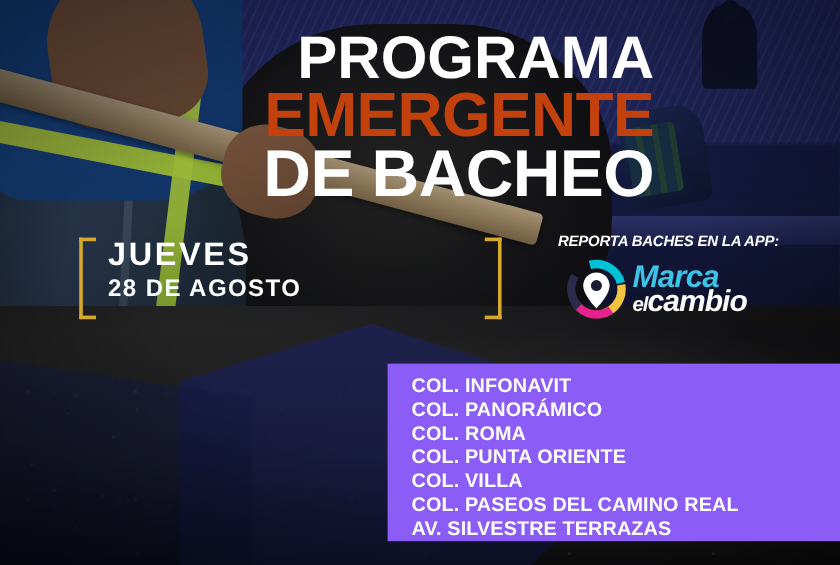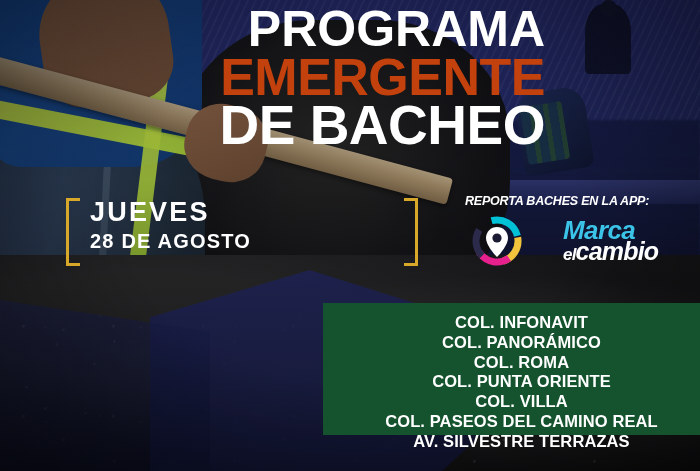--- a/index.html
+++ b/index.html
@@ -149,21 +149,21 @@
   }
   .bg-vignette{
     position:absolute;inset:0;
     background:radial-gradient(ellipse at 50% 45%,rgba(0,0,0,0) 45%,rgba(0,0,0,.45) 100%);
   }
 
   
   .content{position:absolute;inset:0;}
 
   .headline{
-    position:absolute;left:0;top:6px;width:545px;
+    position:absolute;left:0;top:25px;width:545px;
     text-align:right;
     line-height:.92;
     letter-spacing:-0.5px;
   }
   .h-line{display:block;font-weight:bold;}
   .h1{font-size:50px;color:#ffffff;letter-spacing:0px;}
   .h2{font-size:52px;color:#c2410c;letter-spacing:-0.5px;margin-top:2px;}
   .h3{font-size:55px;color:#ffffff;letter-spacing:-0.5px;margin-top:-2px;}
 
   .bracket{
@@ -179,39 +179,38 @@
     text-align:left;color:#ffffff;font-weight:bold;line-height:1.05;
   }
   .date-dow{display:block;font-size:27px;letter-spacing:2.2px;}
   .date-day{display:block;font-size:20px;letter-spacing:1.2px;margin-top:5px;}
 
   .app-block{position:absolute;left:465px;top:194px;width:215px;}
   .app-kicker{
     display:block;text-align:left;color:#fff;font-style:italic;font-weight:bold;
     font-size:12.5px;letter-spacing:-0.2px;white-space:nowrap;
   }
-  .logo-row{display:flex;align-items:center;margin-top:7px;margin-left:6px;gap:36px;}
+  .logo-row{display:flex;align-items:center;margin-top:7px;margin-left:6px;}
   .logo-mark{width:52px;height:52px;flex:0 0 52px;position:relative;}
   .logo-words{margin-left:4px;line-height:.92;}
   .logo-marca{
     display:block;color:#3bc3e8;font-style:italic;font-weight:bold;font-size:26px;
     letter-spacing:-0.6px;
   }
   .logo-elcambio{
     display:block;color:#ffffff;font-style:italic;font-weight:bold;font-size:25px;
     letter-spacing:-0.8px;margin-top:-3px;
   }
   .logo-el{font-size:17px;}
 
   .zones{
-    position:absolute;left:323px;top:303px;width:377px;height:132px;
-    background:#14532d;
+    position:absolute;left:323px;top:303px;width:377px;height:148px;
+    background:#8b5cf6;
     padding:10px 0 0 20px;
     box-sizing:border-box;
-    text-align:center;
   }
   .zone-item{
     display:block;color:#ffffff;font-weight:bold;font-size:16.5px;
     letter-spacing:.1px;line-height:19.8px;white-space:nowrap;
   }
 </style>
 </head>
 <body>
 
 <div id="poster">

